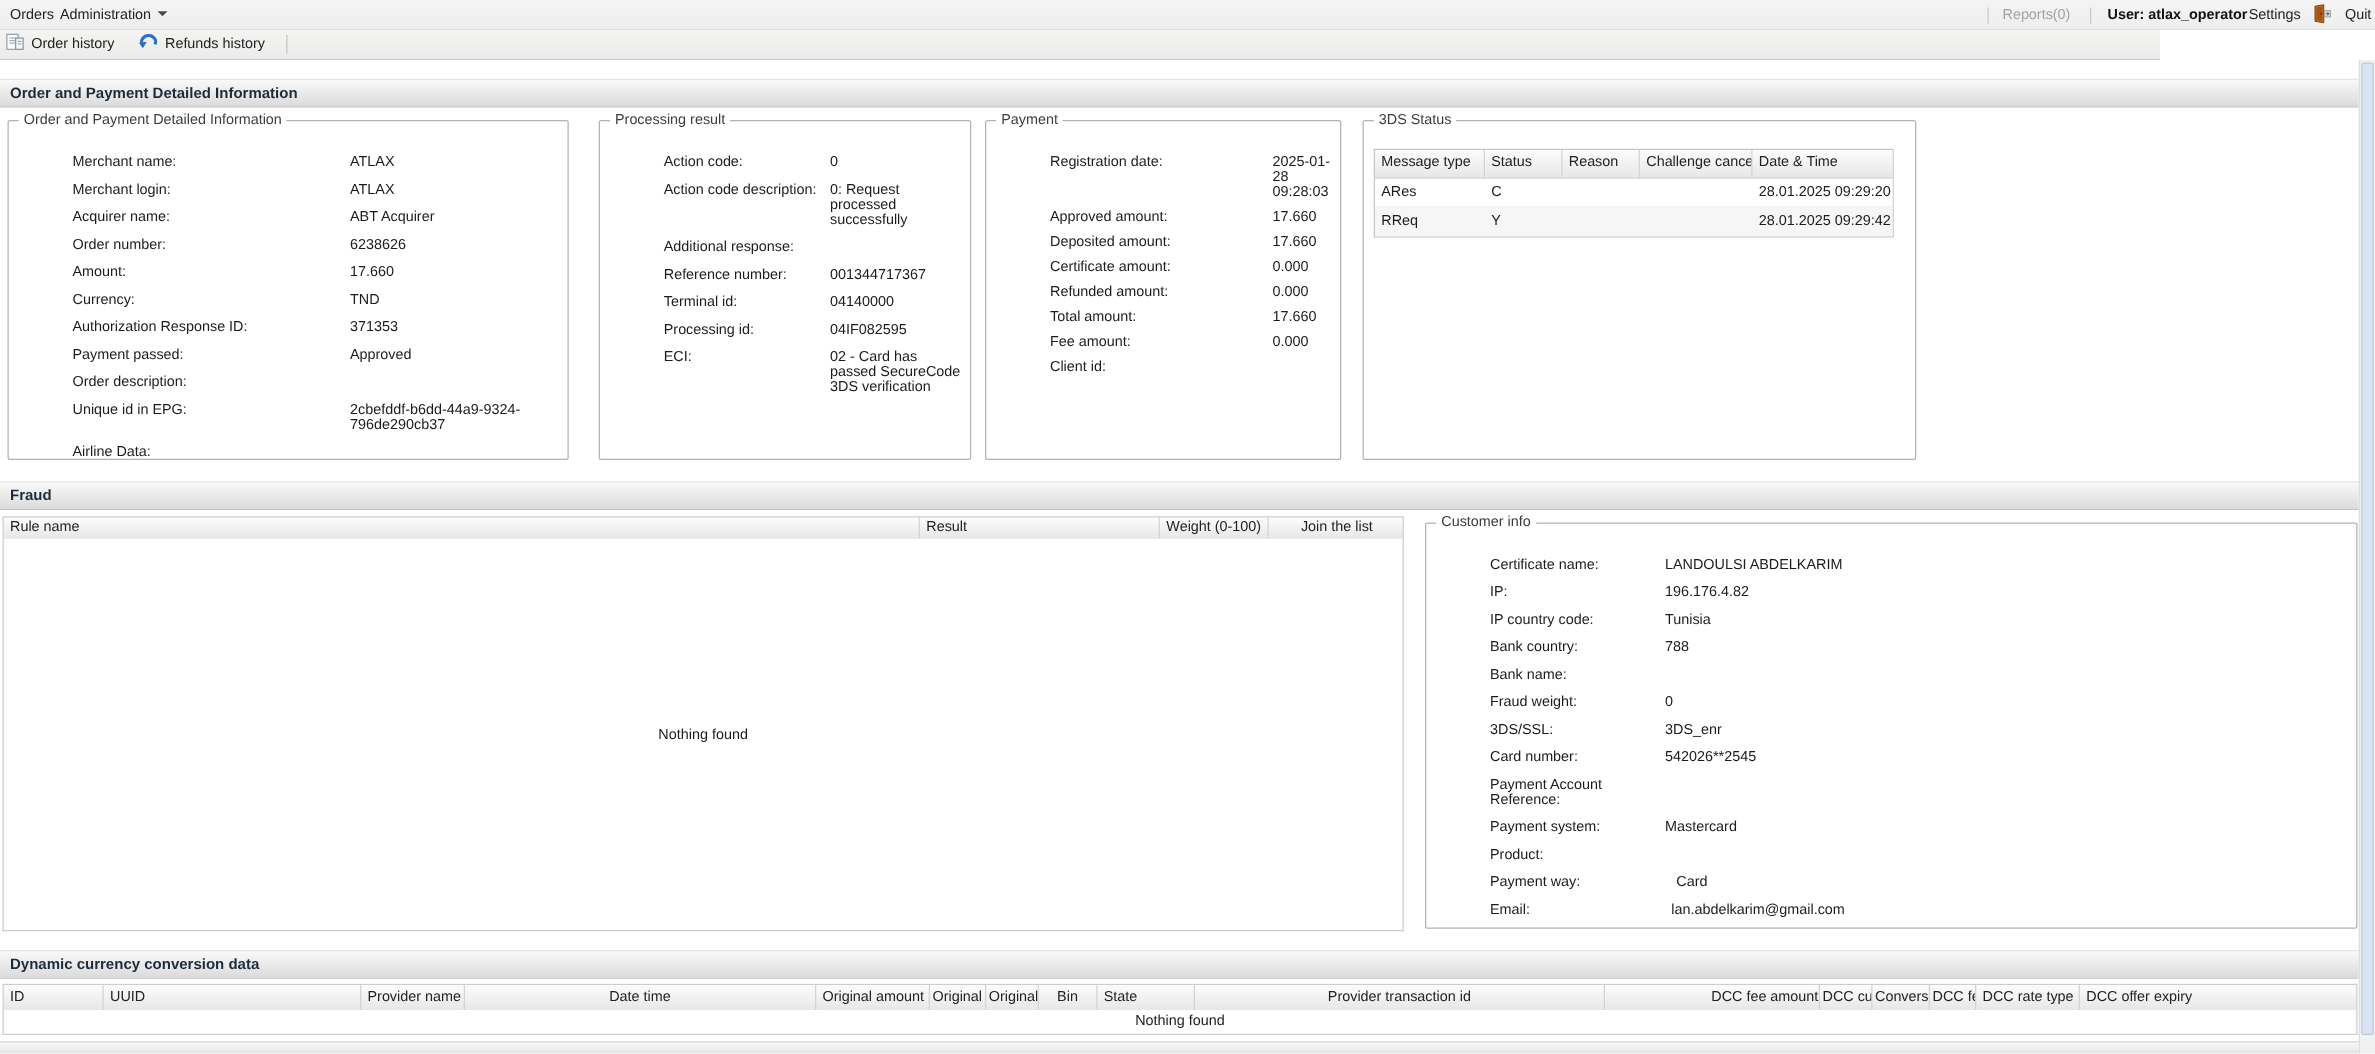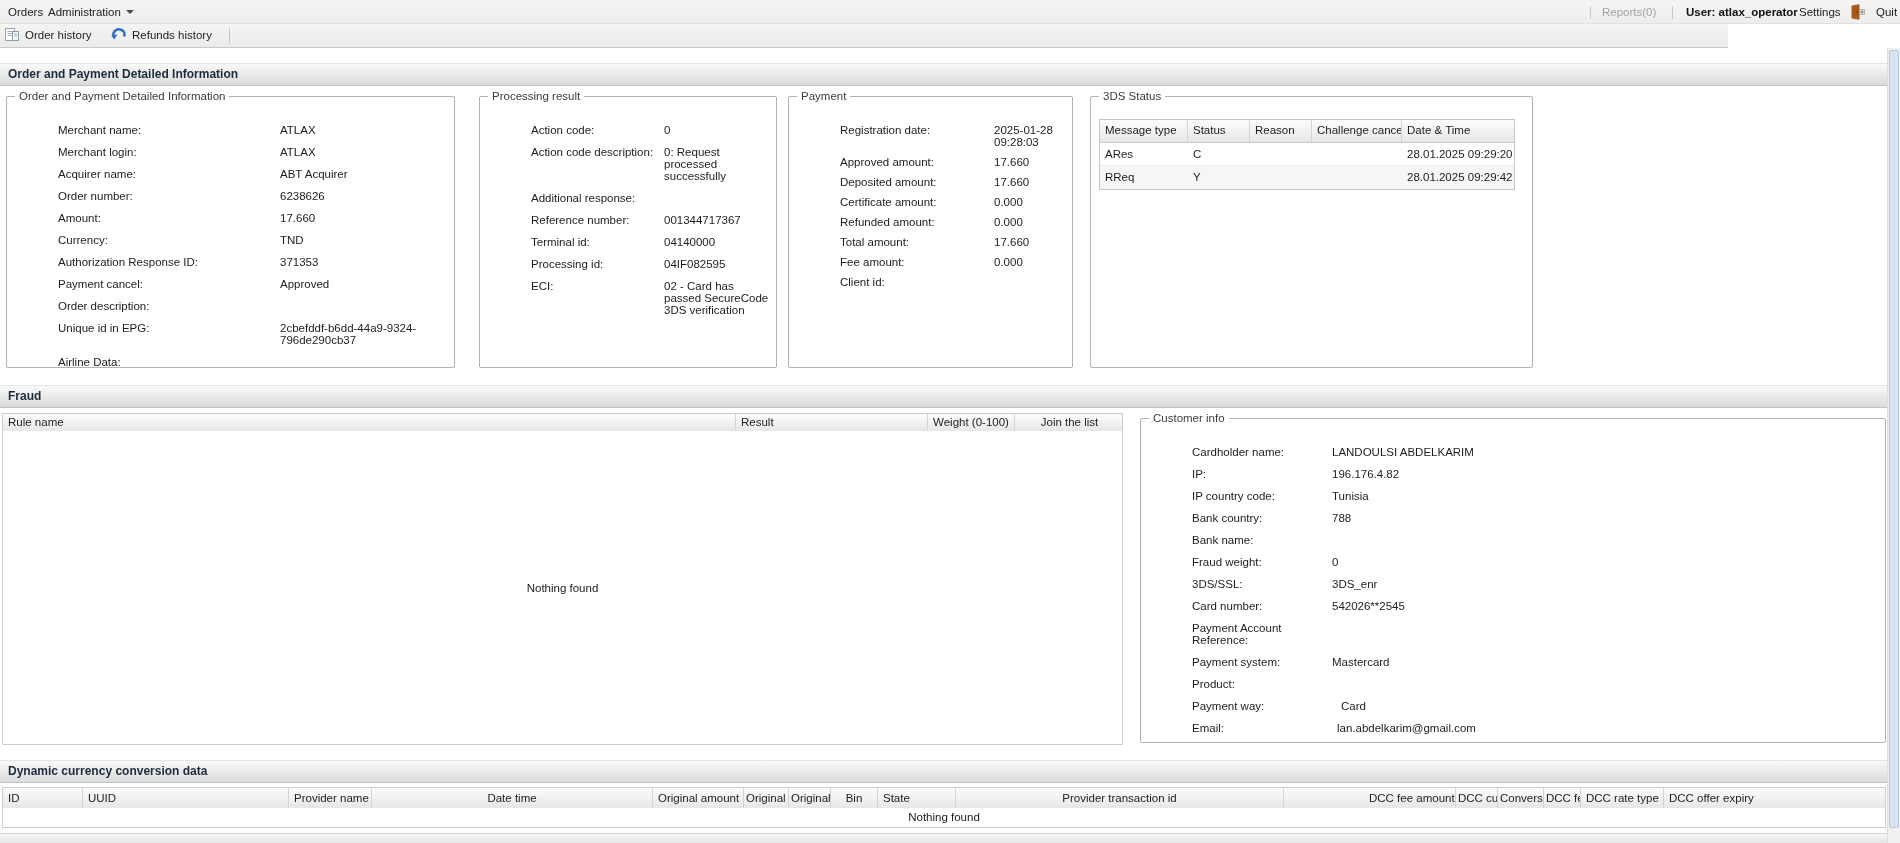--- a/index.html
+++ b/index.html
@@ -42,21 +42,21 @@
   
   .fs { position:absolute; border:1px solid #b2b2b2; border-radius:2px; background:#fff; }
   .fs .lg { position:absolute; top:-8px; left:8px; background:#fff; padding:0 4px; color:#3c3c3c; line-height:15px; white-space:nowrap; }
   .fs .fbody { position:absolute; left:0; top:0; right:0; bottom:0; padding:27px 6px 8px 7px; overflow:hidden; }
   .kv { display:flex; margin-bottom:10px; line-height:12px;padding-left:44px; }
   .kv .k { flex:none; padding-right:4px; }
   .kv .v { flex:1 1 auto; }
   .fs1 .k { width:222px; }
   .fs2 .k { width:133px; }
   .fs3 .k { width:154px; }
-  .fs3 .kv { margin-bottom:8px; }
+  .fs3 .kv { margin-bottom:8px;gap:24px; }
   .fsc .k { width:140px; }
   
   .t3 { position:absolute; left:8px; top:22px; width:416px; border:1px solid #c6c6c6; }
   .hrow { display:flex; height:23px; background:linear-gradient(#fcfcfc,#e7e7e7); border-bottom:1px solid #c9c9c9; overflow:hidden; }
   .hc { flex:none; line-height:21px; padding:0 5px; border-right:1px solid #d4d4d4; white-space:nowrap; overflow:hidden; color:#222; }
   .hc:last-child { border-right:none; }
   .t3 .r { display:flex; height:23px; background:#fff; border-bottom:1px solid #ececec;justify-content:flex-end; }
   .t3 .r.alt { background:#f6f6f6; border-bottom:none; }
   .t3 .c { flex:none; line-height:22px; padding:0 5px; white-space:nowrap; overflow:hidden; }
   
@@ -154,21 +154,21 @@
         </div>
       <div class="kv">
           <span class="k">Currency:</span>
           <span class="v">TND</span>
         </div>
       <div class="kv">
           <span class="k">Authorization Response ID:</span>
           <span class="v">371353</span>
         </div>
       <div class="kv">
-          <span class="k">Payment cancel:</span>
+          <span class="k">Payment passed:</span>
           <span class="v">Approved</span>
         </div>
       <div class="kv">
           <span class="k">Order description:</span>
           <span class="v"></span>
         </div>
       <div class="kv">
           <span class="k">Unique id in EPG:</span>
           <span class="v">2cbefddf-b6dd-44a9-9324-796de290cb37</span>
         </div>
@@ -287,21 +287,21 @@
     <div class="hc ctr" style="width:109px;">Join the list</div>
   </div>
   <div class="fraudbody">
     <span>Nothing found</span>
   </div>
 
   <div class="fs fsc" style="left:1140px; top:418px; width:746px; height:325px;">
     <span class="lg">Customer info</span>
     <div class="fbody">
       <div class="kv">
-          <span class="k">Cardholder name:</span>
+          <span class="k">Certificate name:</span>
           <span class="v">LANDOULSI ABDELKARIM</span>
         </div>
       <div class="kv">
           <span class="k">IP:</span>
           <span class="v">196.176.4.82</span>
         </div>
       <div class="kv">
           <span class="k">IP country code:</span>
           <span class="v">Tunisia</span>
         </div>

